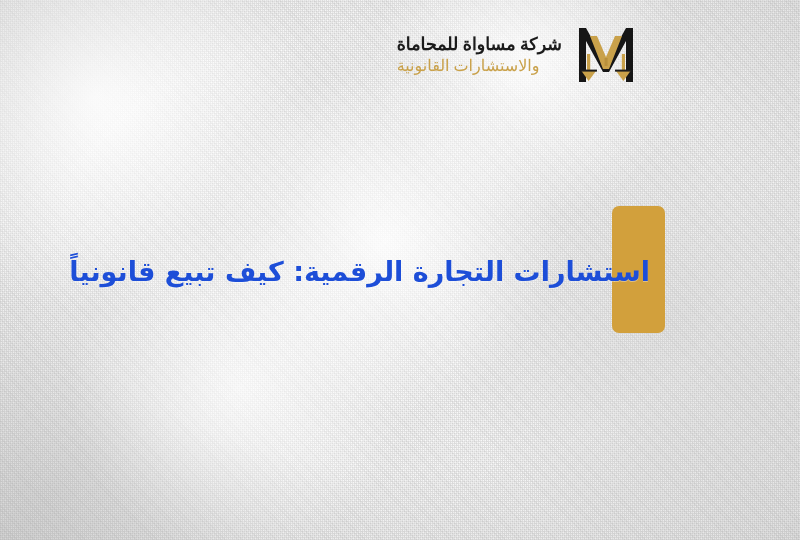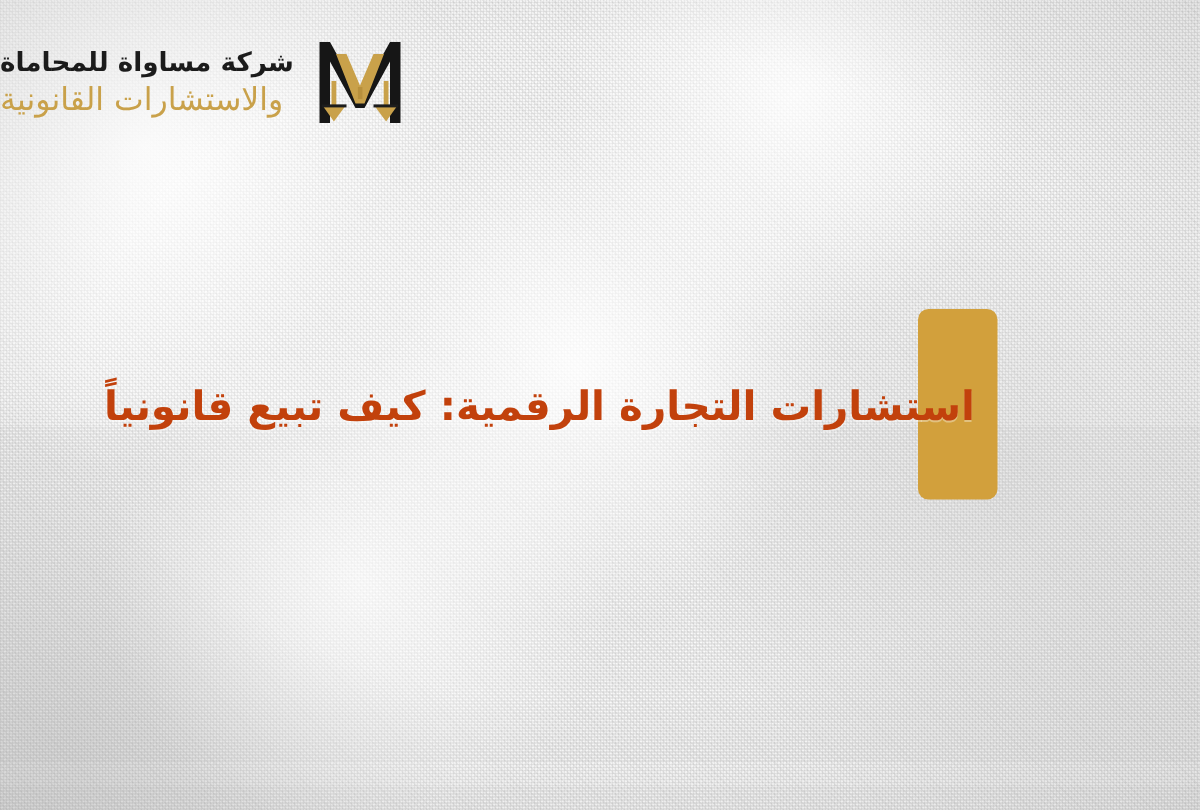--- a/index.html
+++ b/index.html
@@ -53,38 +53,39 @@
 
   
   .logo-block {
     position: absolute;
     top: 24px;
     left: 0;
     width: 636px;
     display: flex;
     flex-direction: row-reverse;
     align-items: center;
-    justify-content: flex-start;
+    justify-content: flex-end;
     gap: 14px;
+    font-family: Liberation Serif, serif;
   }
   .logo-text {
     display: flex;
     flex-direction: column;
     align-items: flex-end;
     line-height: 1.05;
   }
   .logo-line1 {
     font-size: 17.5px;
     font-weight: 700;
     color: #1b1b1b;
     letter-spacing: 0px;
     white-space: nowrap;
   }
   .logo-line2 {
-    font-size: 21px;
+    font-size: 16px;
     font-weight: 400;
     color: #c9a14a;
     margin-top: 4px;
     white-space: nowrap;
   }
   .logo-mark {
     width: 60px;
     height: 62px;
     flex: 0 0 auto;
     display: block;
@@ -102,21 +103,21 @@
   }
 
   
   .headline {
     position: absolute;
     top: 234px;
     left: 60px;
     width: 590px;
     text-align: right;
     direction: rtl;
-    color: #c2410c;
+    color: #1d4ed8;
     font-weight: 700;
     font-size: 27px;
     line-height: 1.48;
     letter-spacing: -0.2px;
     text-shadow: 0 1px 0 rgba(255,255,255,0.35);
   }
   .headline .hl-line {
     display: block;
     white-space: nowrap;
   }

